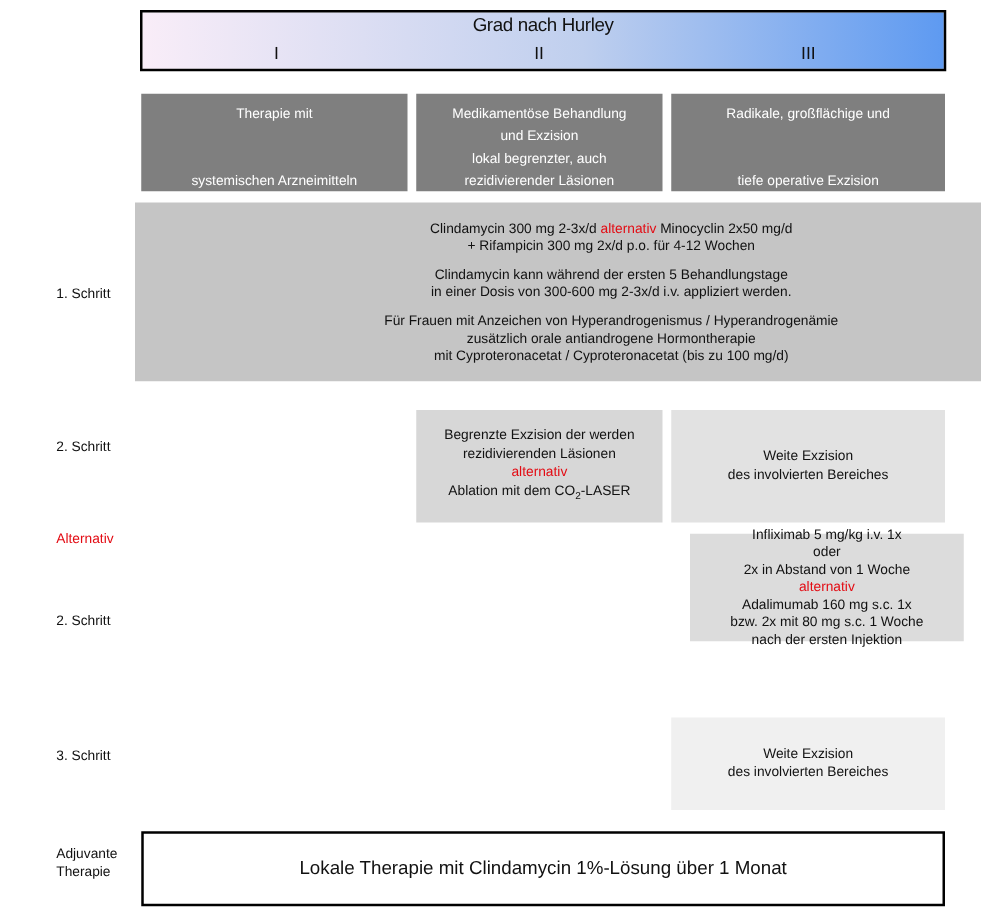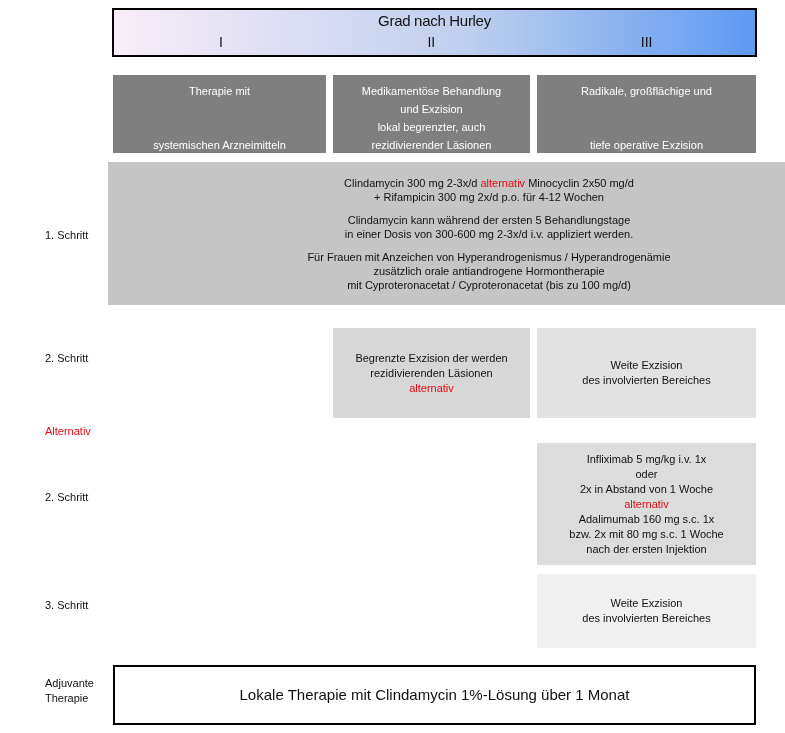--- a/index.html
+++ b/index.html
@@ -39,21 +39,21 @@
     background:var(--column-header-bg);color:var(--column-header-text);
     top:75px;height:78px;line-height:15px;
   }
   .c1{left:113px;width:213px;}
   .c2{left:333px;width:197px;}
   .c3{left:537px;width:219px;}
 
   .step1-box{left:108px;top:162px;width:762px;height:143px;background:var(--step1-box-bg);}
   .step2-c2{top:328px;height:90px;background:var(--step2-col2-box-bg);line-height:15px;}
   .step2-c3{top:328px;height:90px;background:var(--step2-col3-box-bg);line-height:15px;}
-  .bio-box{top:443px;height:122px;background:var(--biologics-box-bg);line-height:15px;}
+  .bio-box{top:427px;height:86px;background:var(--biologics-box-bg);line-height:15px;margin-left:15px;}
   .step3-box{top:574px;height:74px;background:var(--step3-box-bg);line-height:15px;}
   .adjuvant-box{
     left:113px;top:665px;width:639px;height:56px;background:var(--adjuvant-box-bg);
     border:2px solid #000;font-size:15px;
   }
 
   
   .side-label{position:absolute;left:45px;font-size:11px;line-height:15px;}
   .side-label.red{color:var(--accent-red);}
 </style>
@@ -103,20 +103,21 @@
       <div class="tline tgap"></div>
       <div class="tline"><span>Für Frauen mit Anzeichen von Hyperandrogenismus / Hyperandrogenämie</span></div>
       <div class="tline"><span>zusätzlich orale antiandrogene Hormontherapie</span></div>
       <div class="tline"><span>mit Cyproteronacetat / Cyproteronacetat (bis zu 100 mg/d)</span></div>
     </div>
 
   <div class="box step2-c2 c2">
       <div class="tline"><span>Begrenzte Exzision der werden</span></div>
       <div class="tline"><span>rezidivierenden Läsionen</span></div>
       <div class="tline"><span class="red">alternativ</span></div>
+      <div class="tline"><span>Ablation mit dem CO</span><span class="sub">2</span><span>-LASER</span></div>
     </div>
   <div class="box step2-c3 c3">
       <div class="tline"><span>Weite Exzision</span></div>
       <div class="tline"><span>des involvierten Bereiches</span></div>
     </div>
 
   <div class="box bio-box c3">
       <div class="tline"><span>Infliximab 5 mg/kg i.v. 1x</span></div>
       <div class="tline"><span>oder</span></div>
       <div class="tline"><span>2x in Abstand von 1 Woche</span></div>

